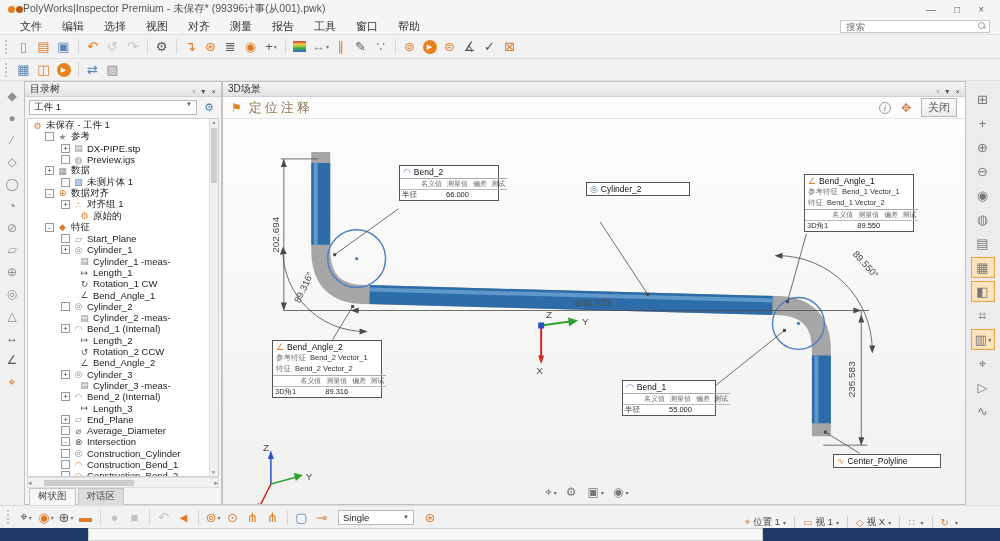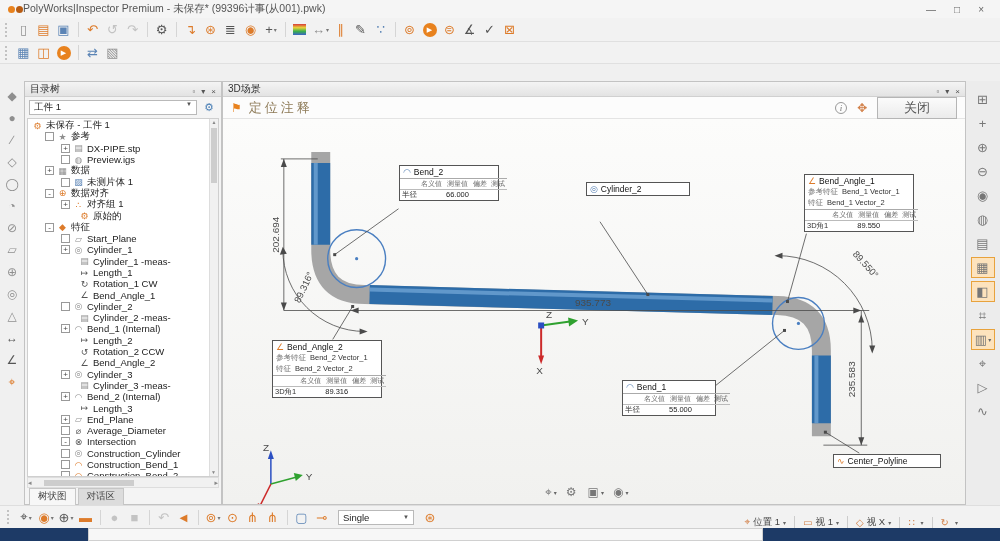--- a/index.html
+++ b/index.html
@@ -63,21 +63,21 @@
   .tab{font-size:9.5px;padding:1px 8px 2px;border:1px solid #c6c6c6;border-bottom:none;background:#dcdcdc;color:#444;}
   .tab.active{background:#f7f7f7;}
   
   .scene-panel{position:absolute;left:222px;top:0;width:744px;height:100%;border:1px solid #c3c3c3;display:flex;flex-direction:column;background:#fff;}
   .mode-banner{flex:none;height:22px;background:#fcfcfc;border-bottom:1px solid #e4e4e4;display:flex;align-items:center;padding:0 8px;gap:7px;}
   .banner-ico{color:#e8821e;font-size:12px;}
   .banner-title{font-size:13px;color:#8d7a57;letter-spacing:3px;}
   .banner-right{margin-left:auto;display:flex;align-items:center;gap:10px;}
   .info-i{width:12px;height:12px;border:1px solid #999;border-radius:50%;font-size:9px;color:#777;display:flex;align-items:center;justify-content:center;font-family:"Liberation Serif",serif;font-style:italic;}
   .move-i{color:#d2814a;font-size:12px;}
-  .close-btn{border:1px solid #b5b5b5;background:linear-gradient(#fbfbfb,#ebebeb);font-size:13px;color:#555;padding:1px 26px;}
+  .close-btn{border:1px solid #b5b5b5;background:linear-gradient(#fbfbfb,#ebebeb);font-size:11px;color:#555;padding:1px 6px;}
   .viewport{flex:1;position:relative;background:linear-gradient(180deg,#fcfcfb,#f1f1ef);overflow:hidden;}
   .viewport svg{position:absolute;inset:0;}
   svg text{font-family:"Liberation Sans","DejaVu Sans",sans-serif;font-size:10px;fill:#4a4a4a;}
   svg text.ang{font-size:9.5px;}
   
   .ann{position:absolute;background:#fff;border:1px solid #555;font-size:7.5px;color:#333;}
   .ann-title{display:flex;align-items:center;gap:3px;padding:1px 3px;font-size:8.5px;color:#111;}
   .ann-ico{font-size:9px;}
   .ann-ref{padding:0 3px 1px;font-size:7.5px;color:#333;white-space:nowrap;}
   .ann-ref .k{color:#777;margin-right:4px;}
@@ -118,20 +118,39 @@
         <i></i>
       </span>
     <span>PolyWorks|Inspector Premium - 未保存* (99396计事(从001).pwk)</span>
     <span class="winbtns">
       <span>—</span>
       <span>□</span>
       <span>×</span>
     </span>
   </div>
 
+  <div class="menubar">
+    <span style="display:flex">
+
+    <span class="mitem">文件</span>
+        <span class="mitem">编辑</span>
+        <span class="mitem">选择</span>
+        <span class="mitem">视图</span>
+        <span class="mitem">对齐</span>
+        <span class="mitem">测量</span>
+        <span class="mitem">报告</span>
+        <span class="mitem">工具</span>
+        <span class="mitem">窗口</span>
+        <span class="mitem">帮助</span>
+      </span>
+    <span class="searchbox">
+      <input placeholder="搜索" style="">
+      <span class="mag"></span>
+    </span>
+  </div>
 
   <div class="toolbar t1">
     <span class="grip"></span>
     <span style="display:flex;align-items:center">
 
     <span class="tbi">
           <span class="g c-g">▯</span>
           <span class="caret"></span>
         </span>
         <span class="tbi">

